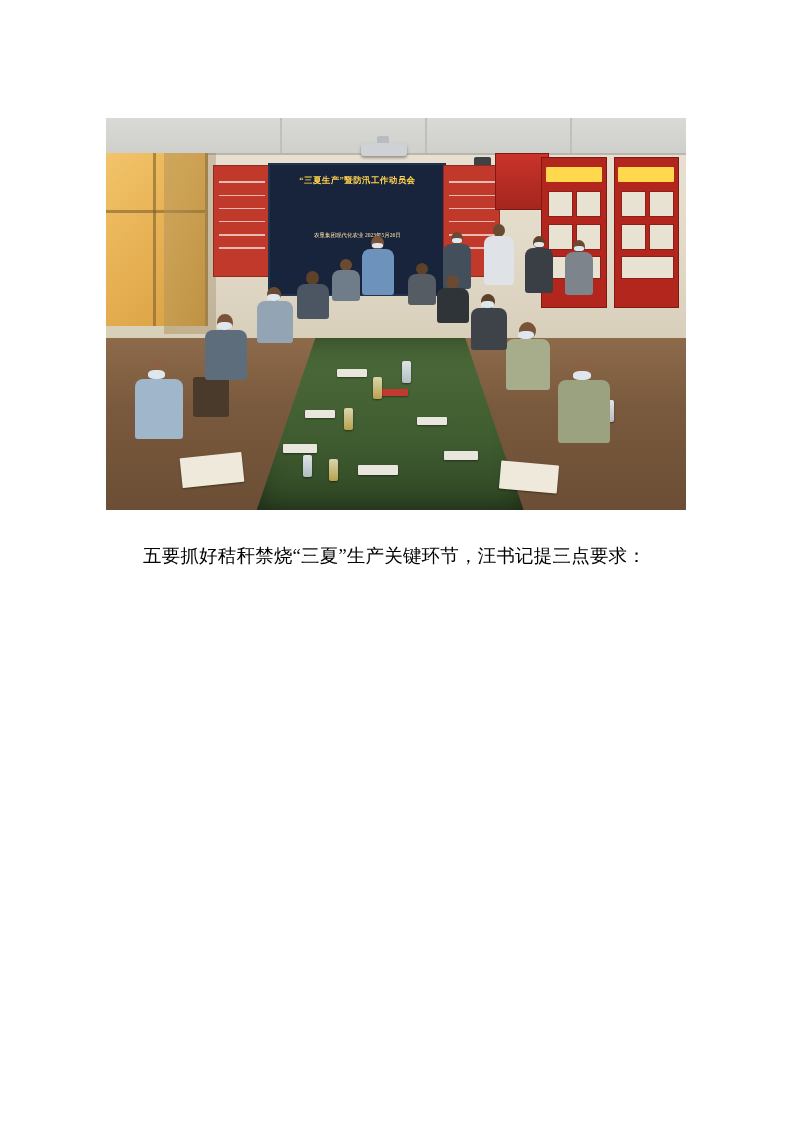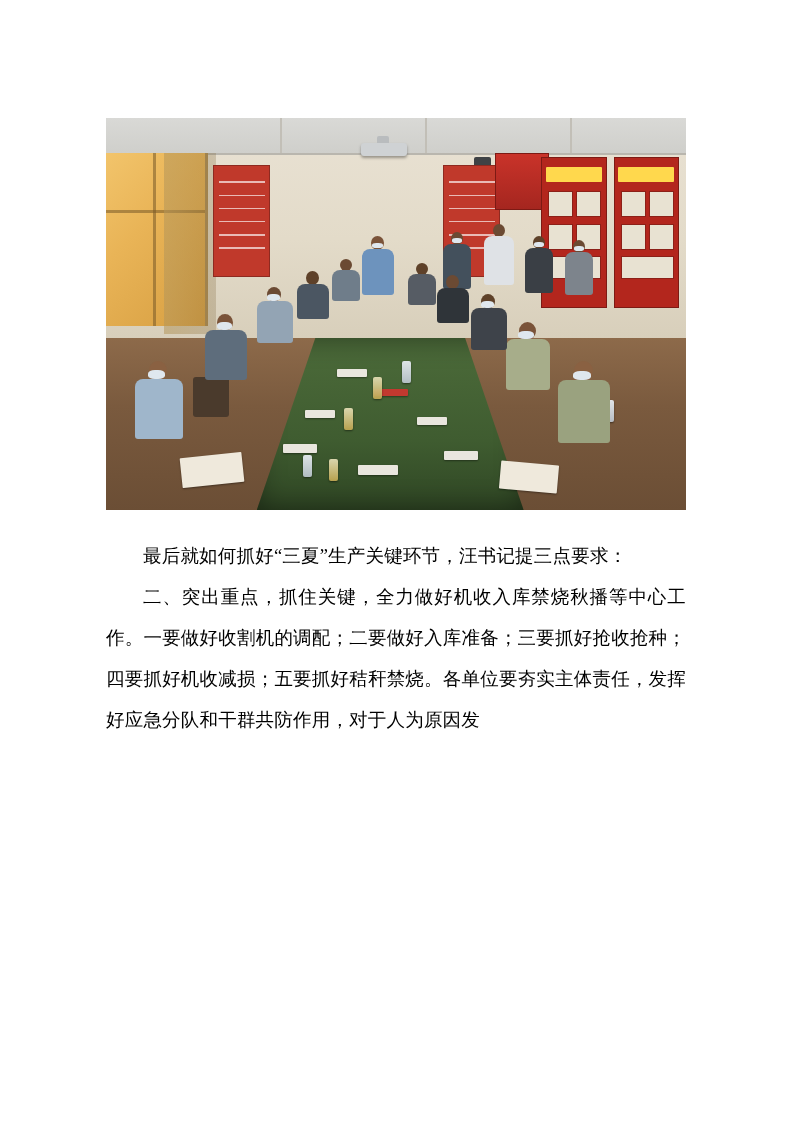--- a/index.html
+++ b/index.html
@@ -207,20 +207,25 @@
 
       <div class="banner-l">
         <div class="banner-line" style="top:14%"></div>
         <div class="banner-line" style="top:26%"></div>
         <div class="banner-line" style="top:38%"></div>
         <div class="banner-line" style="top:50%"></div>
         <div class="banner-line" style="top:62%"></div>
         <div class="banner-line" style="top:74%"></div>
       </div>
 
+      <div class="screen-frame">
+        <div class="screen-title">“三夏生产”暨防汛工作动员会</div>
+        <div class="screen-sub">农垦集团现代化农业
+2023年5月26日</div>
+      </div>
 
       <div class="banner-r">
         <div class="banner-line" style="top:14%"></div>
         <div class="banner-line" style="top:26%"></div>
         <div class="banner-line" style="top:38%"></div>
         <div class="banner-line" style="top:50%"></div>
         <div class="banner-line" style="top:62%"></div>
         <div class="banner-line" style="top:74%"></div>
       </div>
 
@@ -334,18 +339,17 @@
       <div class="person" style="left:52%;top:37%;width:28px;height:42px;">
         <div class="head" style="left:8px;top:0;width:12px;height:12px;background:#5e4129"></div>
         <div class="body" style="left:0;top:11px;width:28px;height:31px;background:#565c64"></div>
       </div>
 
       <div class="tbl-item" style="position:absolute;left:13%;top:86%;width:62px;height:30px;background:#efe9dc;transform:rotate(-6deg)"></div>
       <div class="tbl-item" style="position:absolute;left:68%;top:88%;width:58px;height:28px;background:#efe9dc;transform:rotate(5deg)"></div>
     </div>
 
     <div class="body-text">
-      <p>最后就如何抓好“三夏”生产关键环节，汪书记提三点要求：</p>
-      <p>二、突出重点，抓住关键，全力做好机收入库禁烧秋播等中心工作。一要做好收割机的调配；二要做好入库准备；三要抓好抢收抢种；四要抓好机收减损；五要抓好秸秆禁烧。各单位要夯实主体责任，发挥好应急分队和干群共防作用，对于人为原因发</p>
+      <p>五要抓好秸秆禁烧“三夏”生产关键环节，汪书记提三点要求：</p>
     </div>
 
   </div>
 </div>
 
 </body></html>

